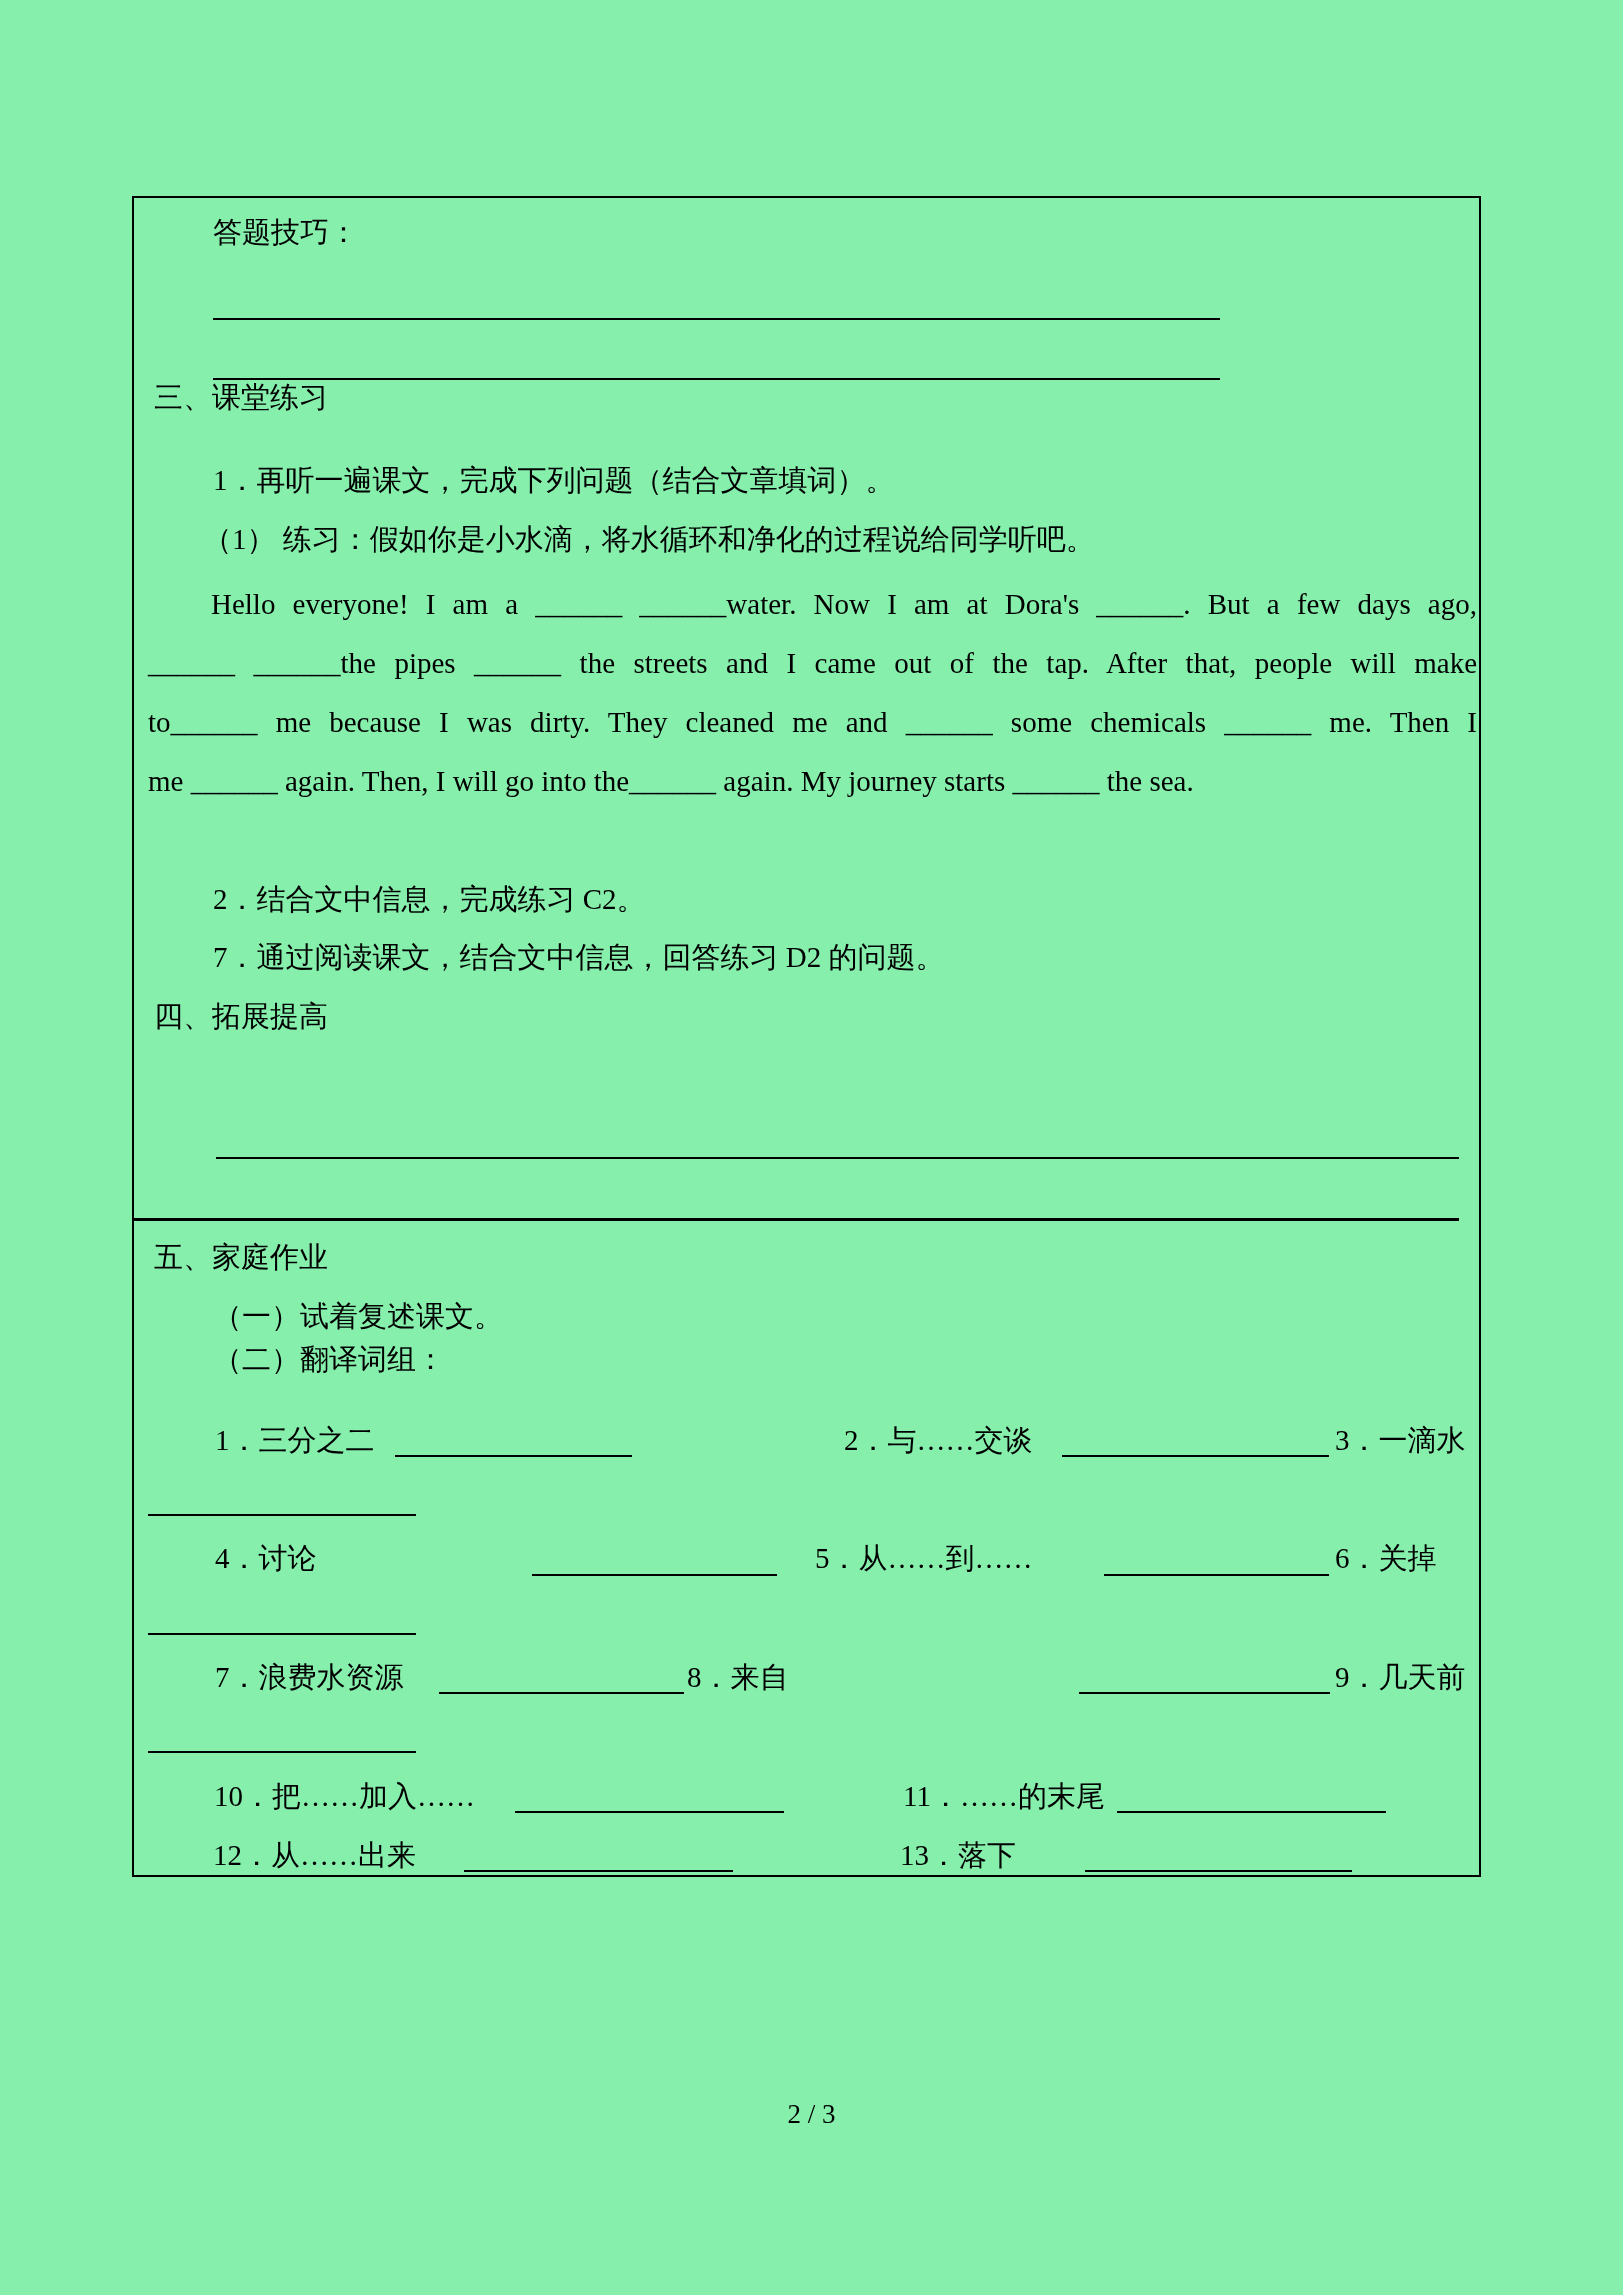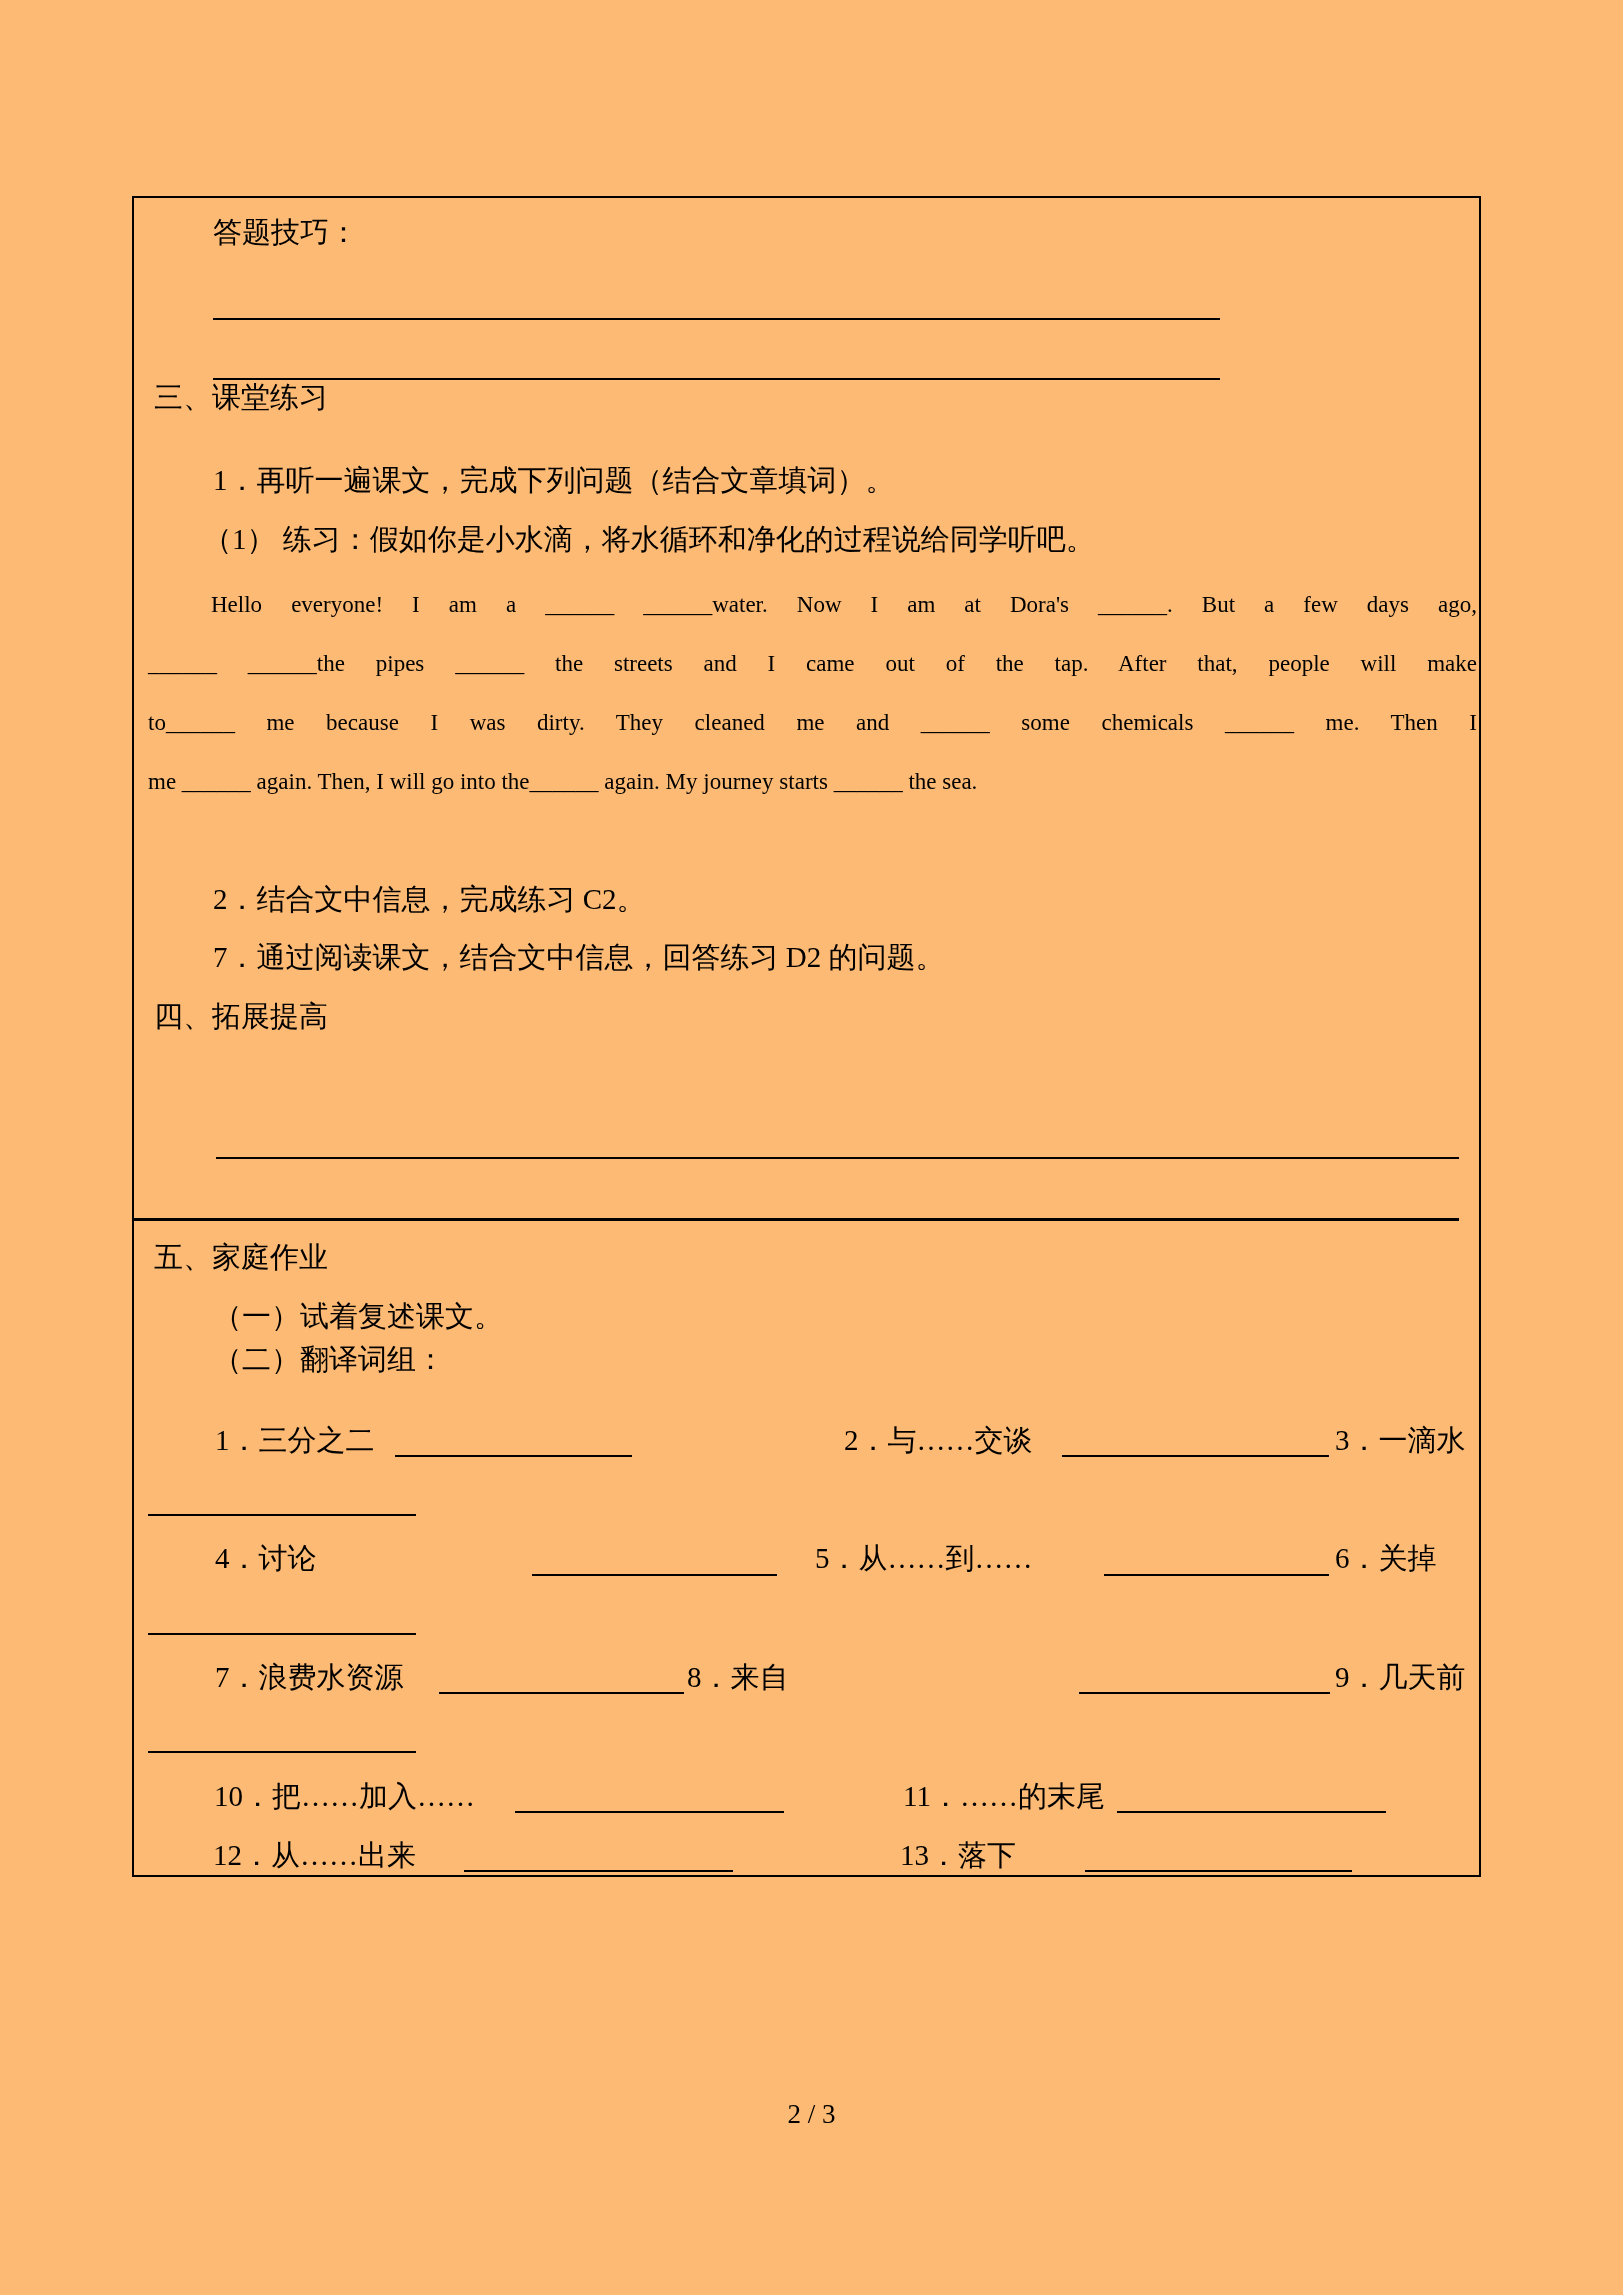--- a/index.html
+++ b/index.html
@@ -1,24 +1,24 @@
 <!DOCTYPE html>
 <html style="font-size:11px"><head>
 <meta charset="utf-8">
 <style>
   html,body{margin:0;padding:0;background:#ffffff;}
-  .page{position:relative;width:1623px;height:2295px;background:#fdba74;overflow:hidden;
+  .page{position:relative;width:1623px;height:2295px;background:#86efac;overflow:hidden;
         font-family:"Liberation Serif","DejaVu Serif",serif;color:#000;}
   .box{position:absolute;left:132px;top:196px;width:1349px;height:1681px;
        border:2.7px solid #000;box-sizing:border-box;}
   .t{position:absolute;font-size:29px;line-height:34px;white-space:nowrap;color:#000;}
   .blank{position:absolute;height:0;border-top:2px solid #000;}
   .blank.thick{border-top-width:3.4px;}
   .passage{position:absolute;left:148px;top:575px;width:1329px;}
-  .pline{height:59px;line-height:59px;font-size:23px;text-align:justify;text-align-last:justify;}
+  .pline{height:59px;line-height:59px;font-size:29px;text-align:justify;text-align-last:justify;}
   .pline.first{padding-left:63px;}
   .pline.last{text-align-last:left;}
   .pagenum{position:absolute;left:0;top:2098px;width:1623px;text-align:center;
            font-size:27px;font-weight:normal;line-height:33px;}
 </style>
 </head>
 <body>
 
 <div class="page">
 

